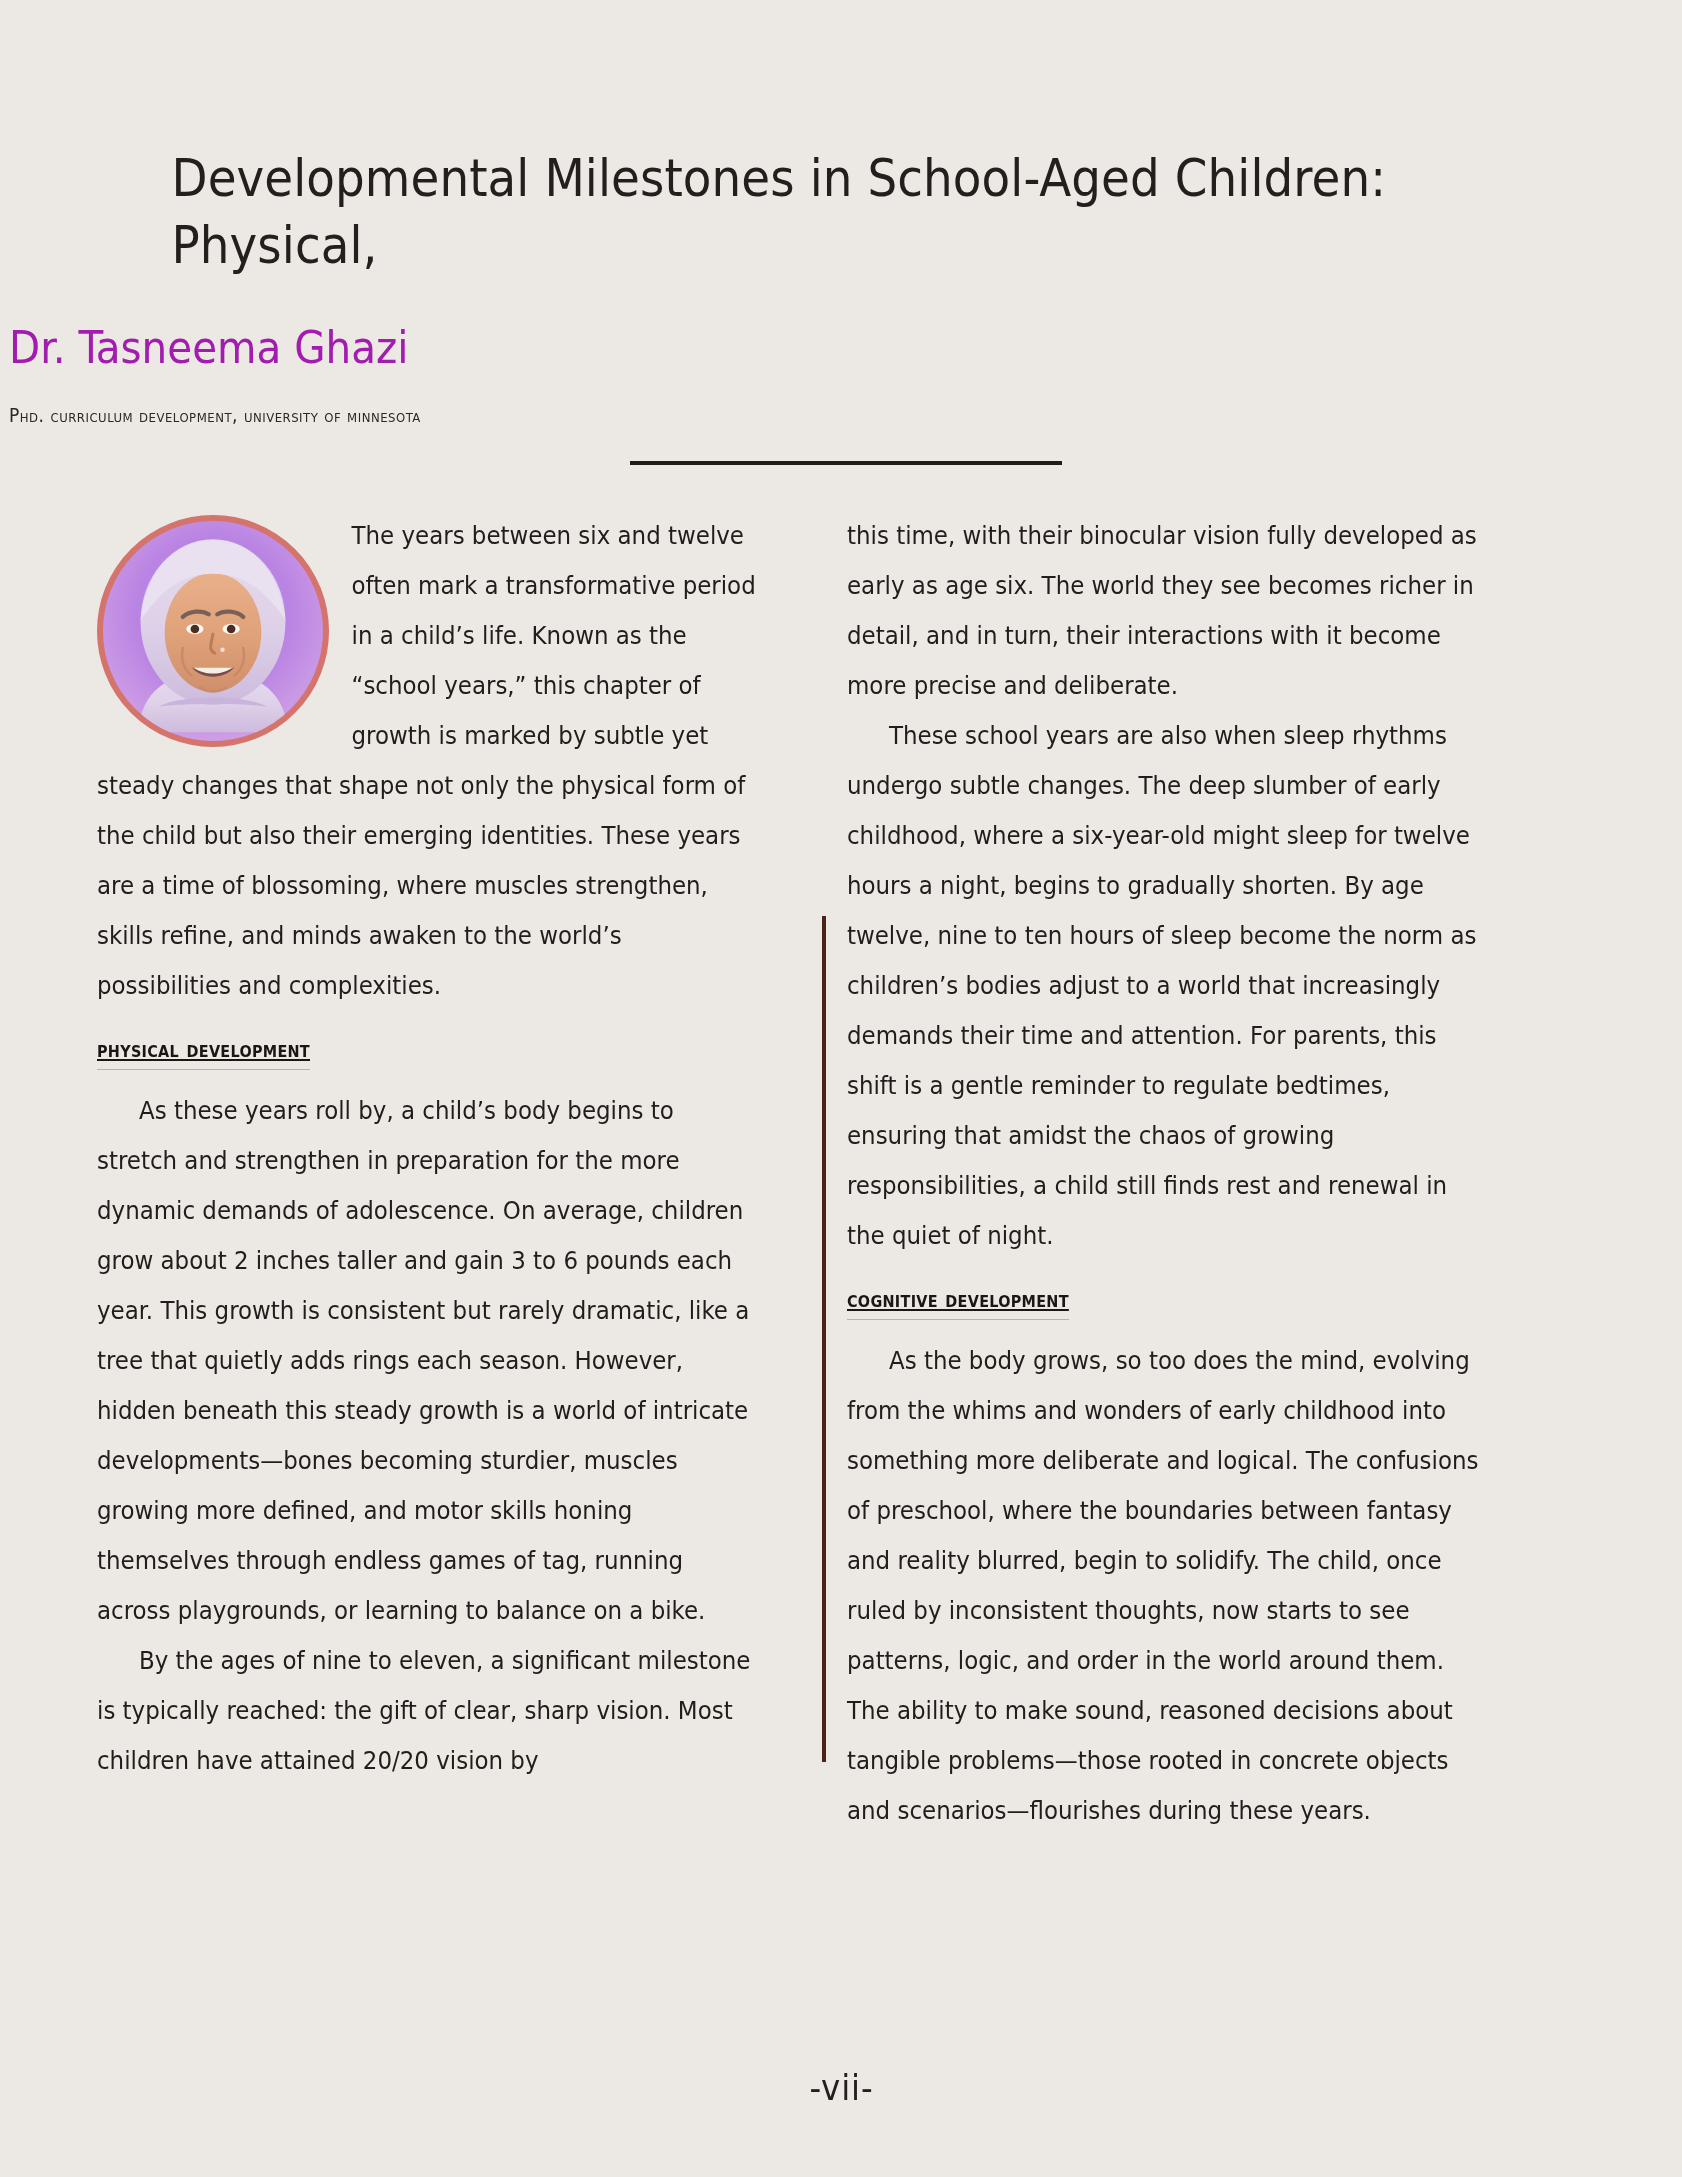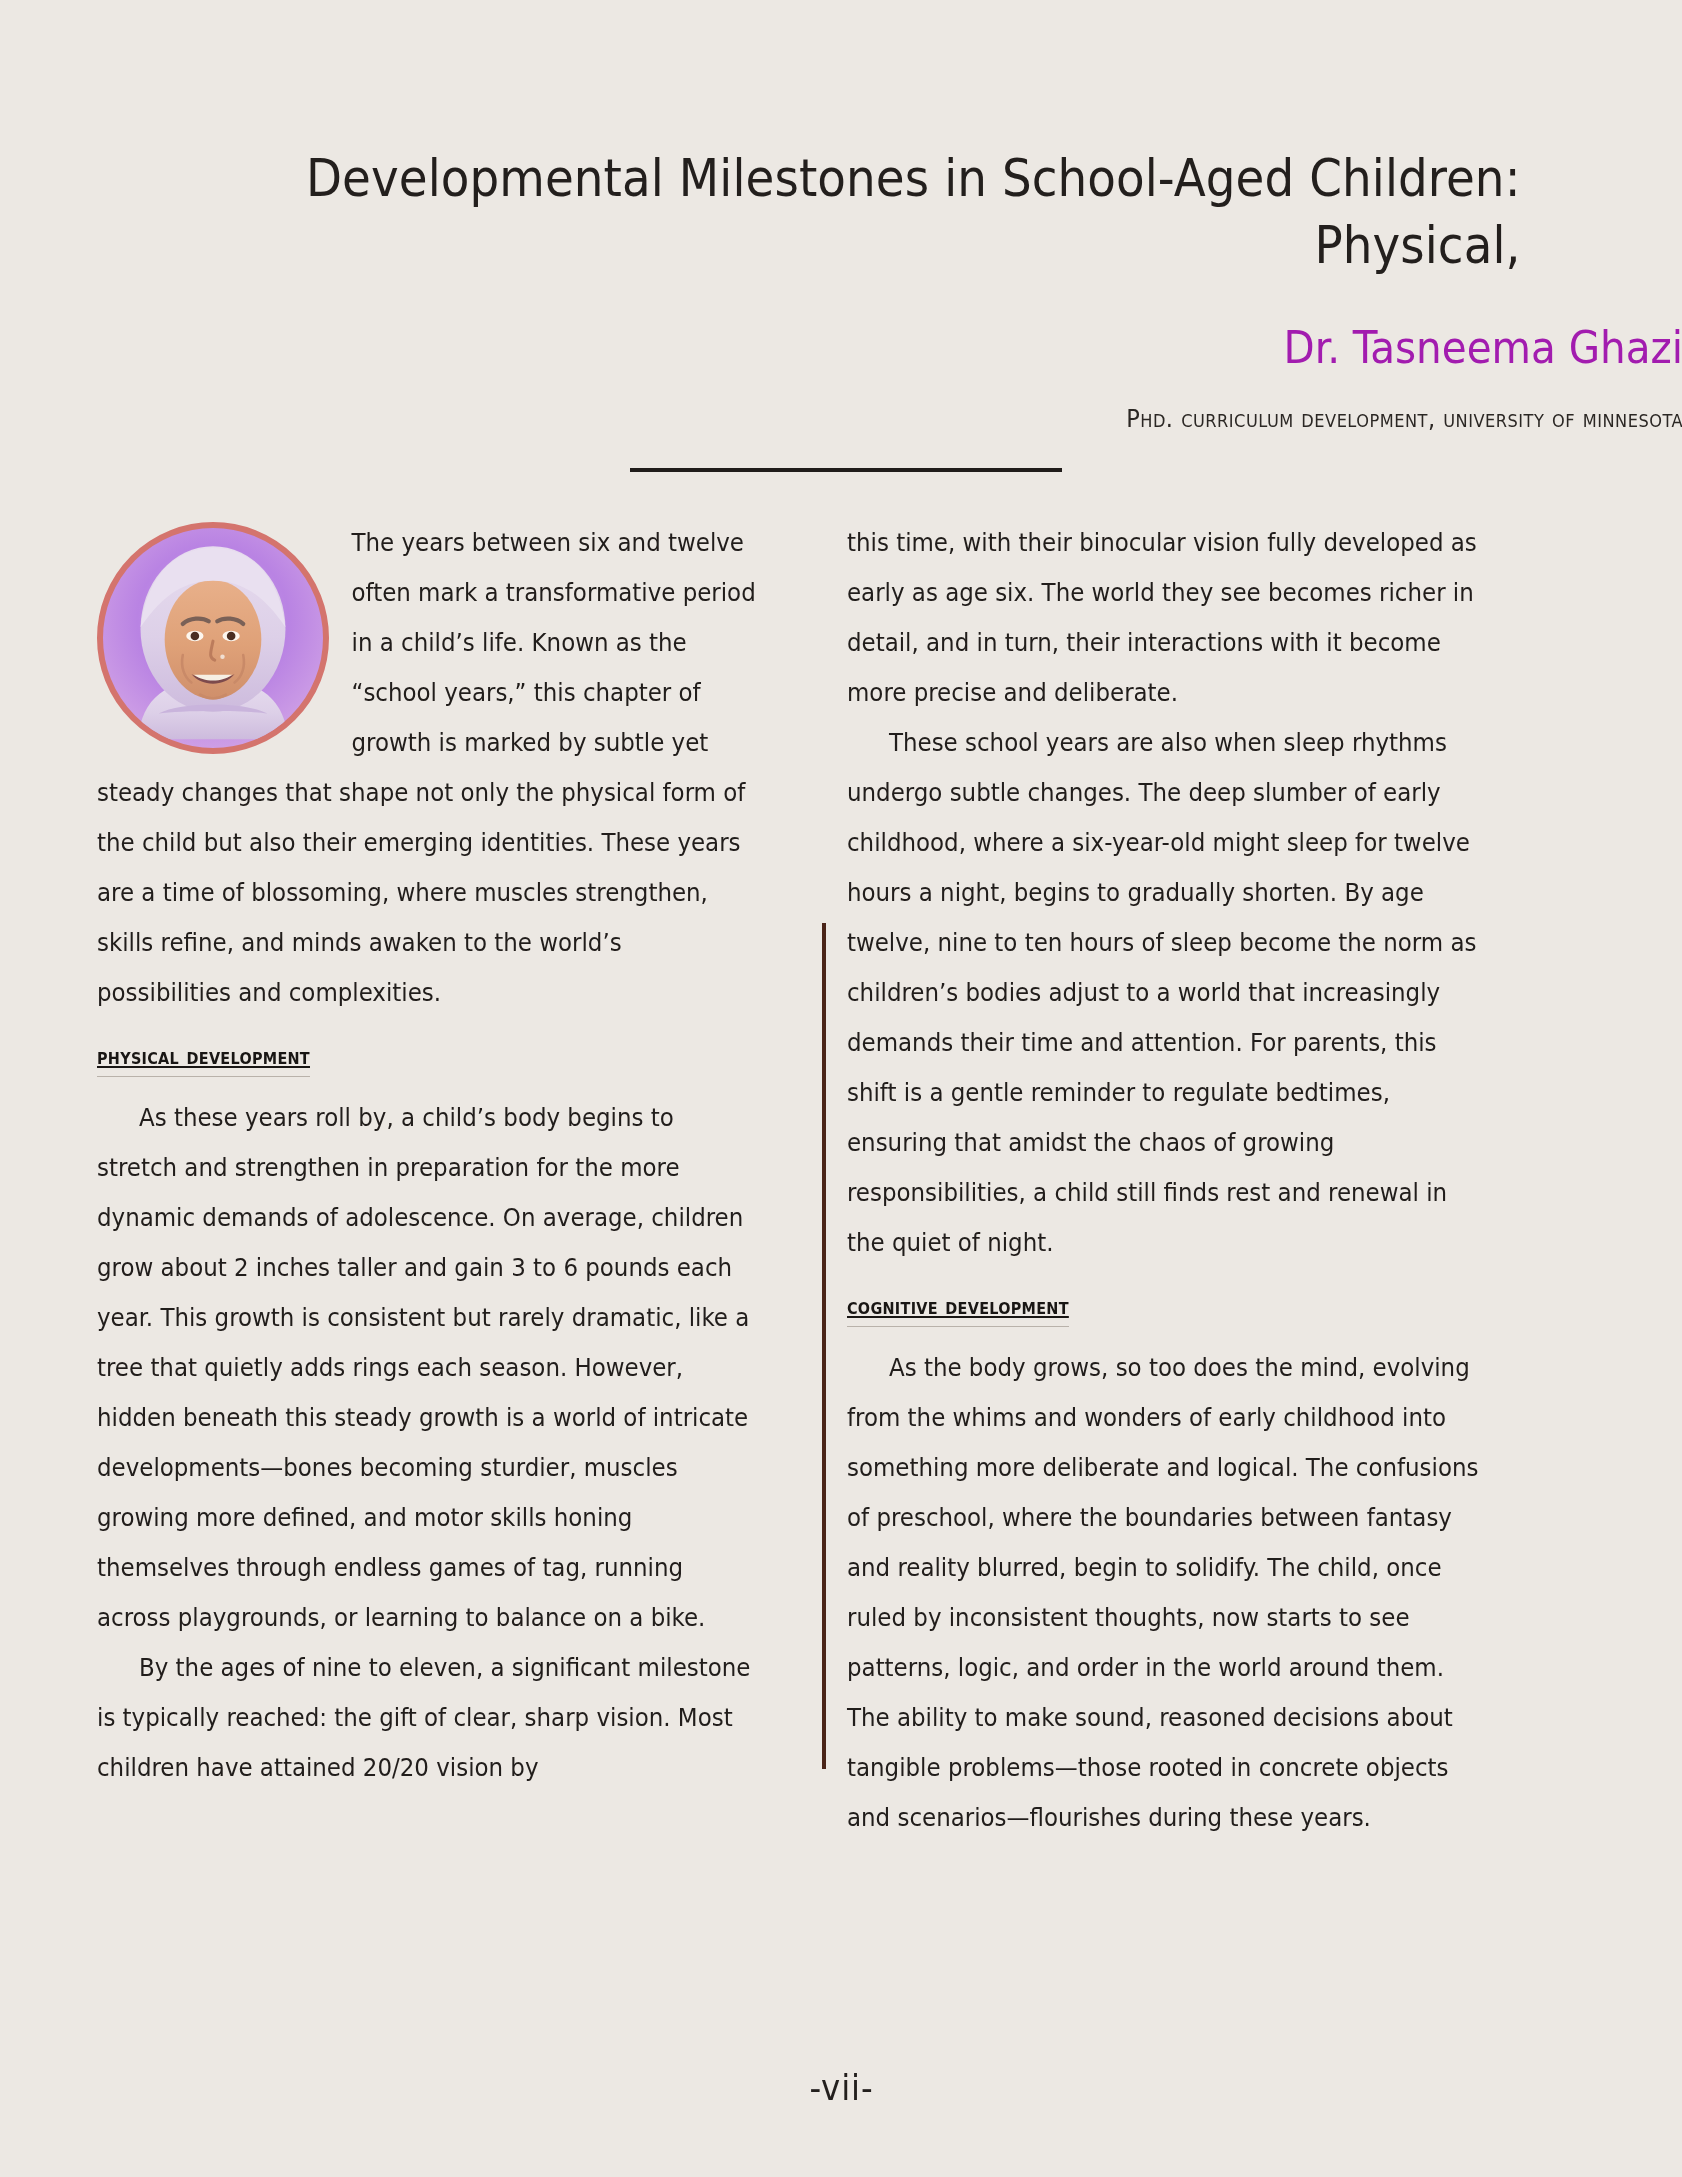--- a/index.html
+++ b/index.html
@@ -18,21 +18,21 @@
   .page {
     position: relative;
     width: 1683px;
     height: 2177px;
     box-sizing: border-box;
   }
 
   
   .masthead {
     padding-top: 145px;
-    text-align: right;
+    text-align: left;
     margin-left: 9px;
   }
   .doc-title {
     font-size: 52px;
     line-height: 1.28;
     font-weight: 400;
     letter-spacing: 0.1px;
     color: #231f1d;
     margin: 0 auto;
     max-width: 1349px;
@@ -43,21 +43,21 @@
   }
   .doc-author {
     margin-top: 45px;
     font-size: 45px;
     font-weight: 400;
     color: #a21caf;
     line-height: 1.1;
   }
   .doc-affiliation {
     margin-top: 31px;
-    font-size: 25px;
+    font-size: 19px;
     color: #2b2724;
     font-variant: small-caps;
     text-transform: lowercase;
     letter-spacing: 0.5px;
   }
   .doc-affiliation::first-letter { text-transform: uppercase; }
   .masthead-rule {
     width: 432px;
     height: 4.3px;
     background: #201c1a;

